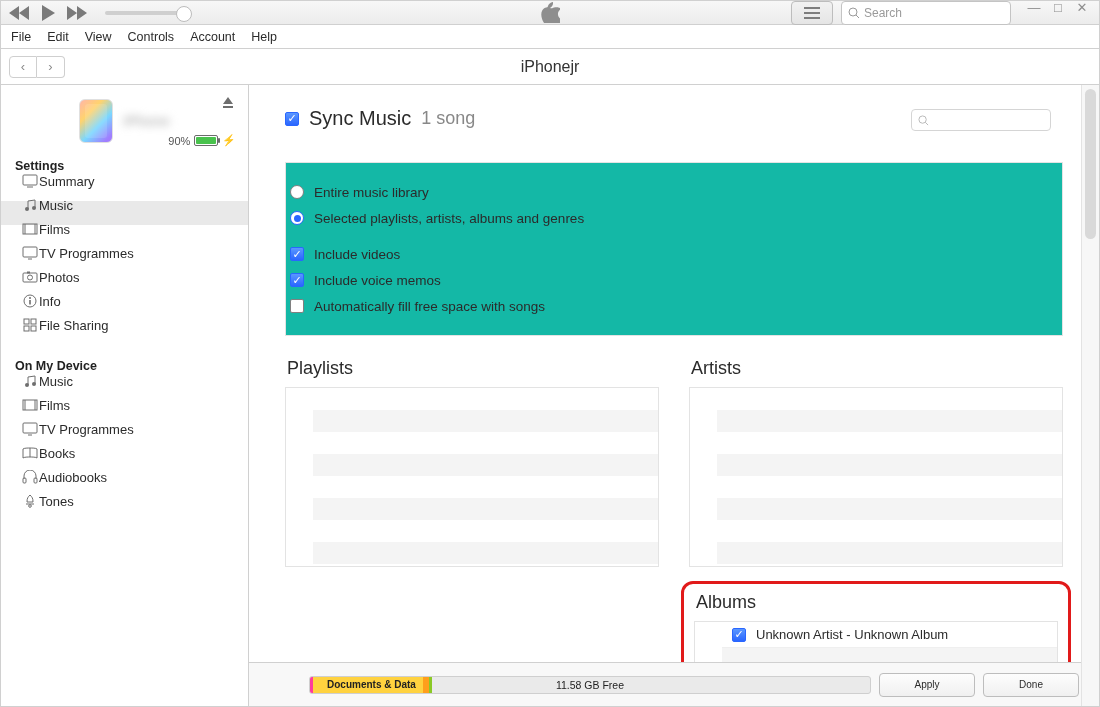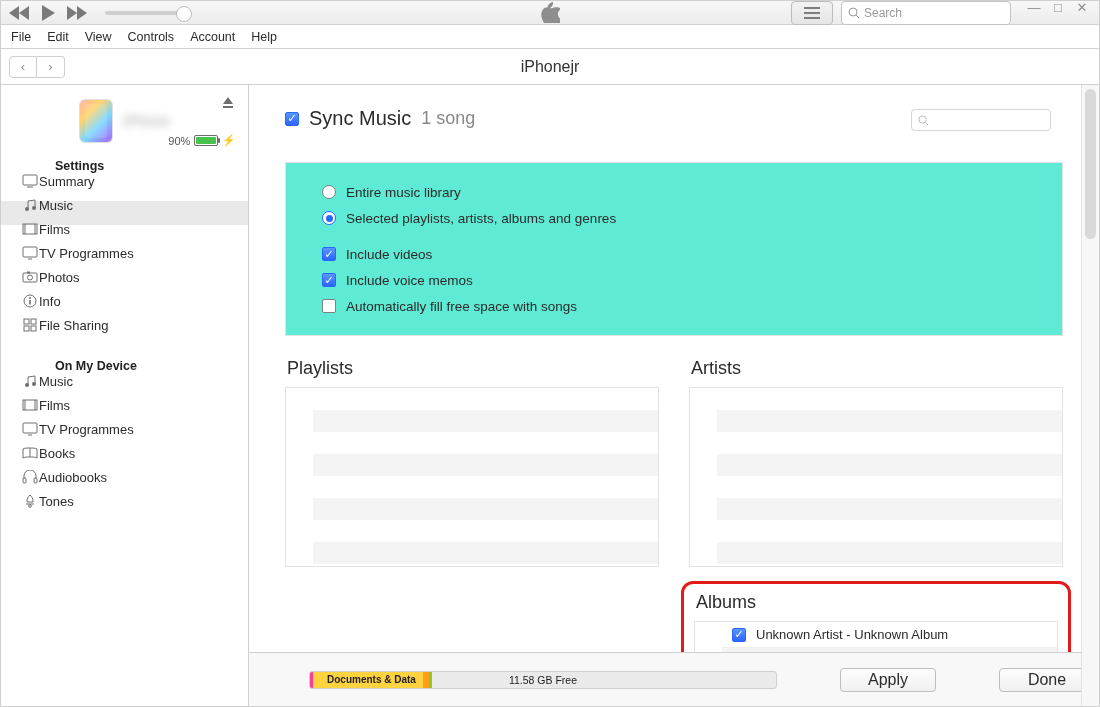--- a/index.html
+++ b/index.html
@@ -96,21 +96,21 @@
   .dev-thumb::after{content:"";position:absolute;left:5px;right:5px;top:4px;bottom:4px;border-radius:3px;background:#fff3;opacity:.6;}
   .dev-name{filter:blur(4px);color:#bdbdbd;font-size:14px;font-weight:600;}
   .eject{position:absolute;right:4px;top:4px;color:#6e6e6e;}
   .battery{
     position:absolute;right:2px;bottom:2px;display:flex;align-items:center;gap:4px;font-size:11px;color:#555;
   }
   .batt{width:24px;height:11px;border:1px solid #6b6b6b;border-radius:2px;position:relative;}
   .batt::after{content:"";position:absolute;right:-3px;top:2px;width:2px;height:5px;background:#6b6b6b;border-radius:1px;}
   .batt-fill{position:absolute;left:1px;top:1px;bottom:1px;width:88%;background:var(--battery);border-radius:1px;}
   .bolt{color:#6b6b6b;font-size:11px;}
-  .side-section-title{font-weight:600;font-size:12.5px;padding:4px 14px;color:#222;margin-left:40px;}
+  .side-section-title{font-weight:600;font-size:12.5px;padding:4px 14px;color:#222;}
   .side-list{list-style:none;padding:0;margin:0 0 10px 0;}
   .side-item{
     display:flex;align-items:center;gap:0;height:24px;padding:0 14px 16px 20px;cursor:default;
   }
   .side-item.sel{background:var(--sel);}
   .side-item .ic{width:18px;display:flex;justify-content:center;color:#6e6e6e;}
   .side-item .ic svg{display:block;}
   
   .main{
     flex:1;position:relative;display:flex;flex-direction:column;min-width:0;
@@ -120,21 +120,21 @@
   }
   .sync-head{
     display:flex;align-items:center;gap:10px;font-size:20px;margin-bottom:32px;
   }
   .sync-head .count{font-size:18px;color:#888;font-weight:400;}
   .mini-search{
     position:absolute;right:48px;top:24px;width:140px;height:22px;border:1px solid #d5d5d5;border-radius:4px;
     display:flex;align-items:center;padding:0 6px;color:#b5b5b5;font-size:12px;background:#fff;
   }
   .panel{
-    border:1px solid var(--light-border);background:#5eead4;padding:16px 36px;margin-bottom:22px;
+    border:1px solid var(--light-border);background:#14b8a6;padding:16px 4px;margin-bottom:22px;
   }
   .opt{display:flex;align-items:center;gap:10px;font-size:13.5px;height:26px;}
   .opt-group-spacer{height:10px;}
   .cb{width:14px;height:14px;border:1px solid #808080;border-radius:2px;display:inline-flex;align-items:center;justify-content:center;background:#fff;}
   .cb.checked{background:linear-gradient(#5a97ff,#2a66ff);border-color:#2a66ff;color:#fff;}
   .cb.checked::after{content:"✓";font-size:11px;line-height:1;}
   .rd{width:14px;height:14px;border:1px solid #808080;border-radius:50%;display:inline-flex;align-items:center;justify-content:center;background:#fff;}
   .rd.checked{border-color:#2a66ff;}
   .rd.checked::after{content:"";width:7px;height:7px;border-radius:50%;background:#2a66ff;}
   .cols{display:flex;gap:30px;}
@@ -150,38 +150,38 @@
   .album-row{height:26px;display:flex;align-items:center;gap:10px;padding:0 10px;border-bottom:1px solid #efefef;}
   .highlight-red{
     border:3px solid var(--red);border-radius:12px;padding:8px 4px 6px 4px;
     margin-left:-8px;margin-right:-8px;
   }
   
   .vscroll{position:absolute;right:0;top:0;bottom:0;width:18px;border-left:1px solid var(--light-border);background:#f7f7f7;}
   .vscroll::before{content:"";position:absolute;top:4px;left:3px;right:3px;height:150px;background:#d9d9d9;border-radius:6px;}
   
   .footer{
-    height:54px;border-top:1px solid var(--border);background:#f8f8f8;display:flex;align-items:center;
-    padding:0 4px 0 60px;gap:24px;
+    height:44px;border-top:1px solid var(--border);background:#f8f8f8;display:flex;align-items:center;
+    padding:0 20px 0 60px;gap:8px;
     margin-left:248px; 
   }
   .capbar{
     flex:1;height:18px;border:1px solid #cfcfcf;border-radius:3px;position:relative;overflow:hidden;
     background:#eaeaea;font-size:10px;display:flex;align-items:center;
   }
   .seg{height:100%;}
   .seg.a{width:3px;background:#ff3b9e;}
   .seg.b{width:110px;background:#ffd23f;position:relative;}
   .seg.b .lbl{position:absolute;left:14px;top:2px;font-size:10px;font-weight:700;color:#222;}
   .seg.c{width:6px;background:#ff9f1c;}
   .seg.d{width:3px;background:#8ac926;}
   .free-lbl{position:absolute;left:50%;transform:translateX(-50%);font-size:10.5px;color:#222;font-weight:400;}
   .btn{
     min-width:96px;height:24px;border:1px solid #bdbdbd;border-radius:4px;background:linear-gradient(#fdfdfd,#f0f0f0);
-    font-size:16px;display:flex;align-items:center;justify-content:center;margin-left:39px;
+    font-size:10px;display:flex;align-items:center;justify-content:center;
   }
 </style>
 </head>
 <body>
 
 <div class="window">
 
   <div class="toolbar">
     <div class="playback">
       <span>

